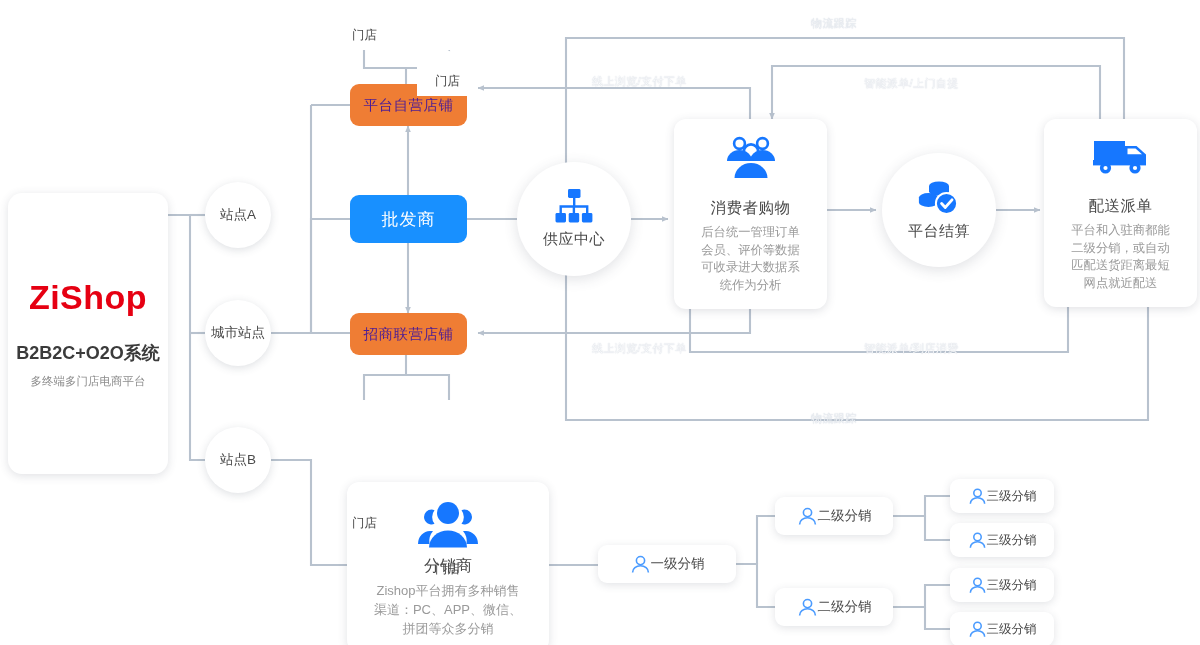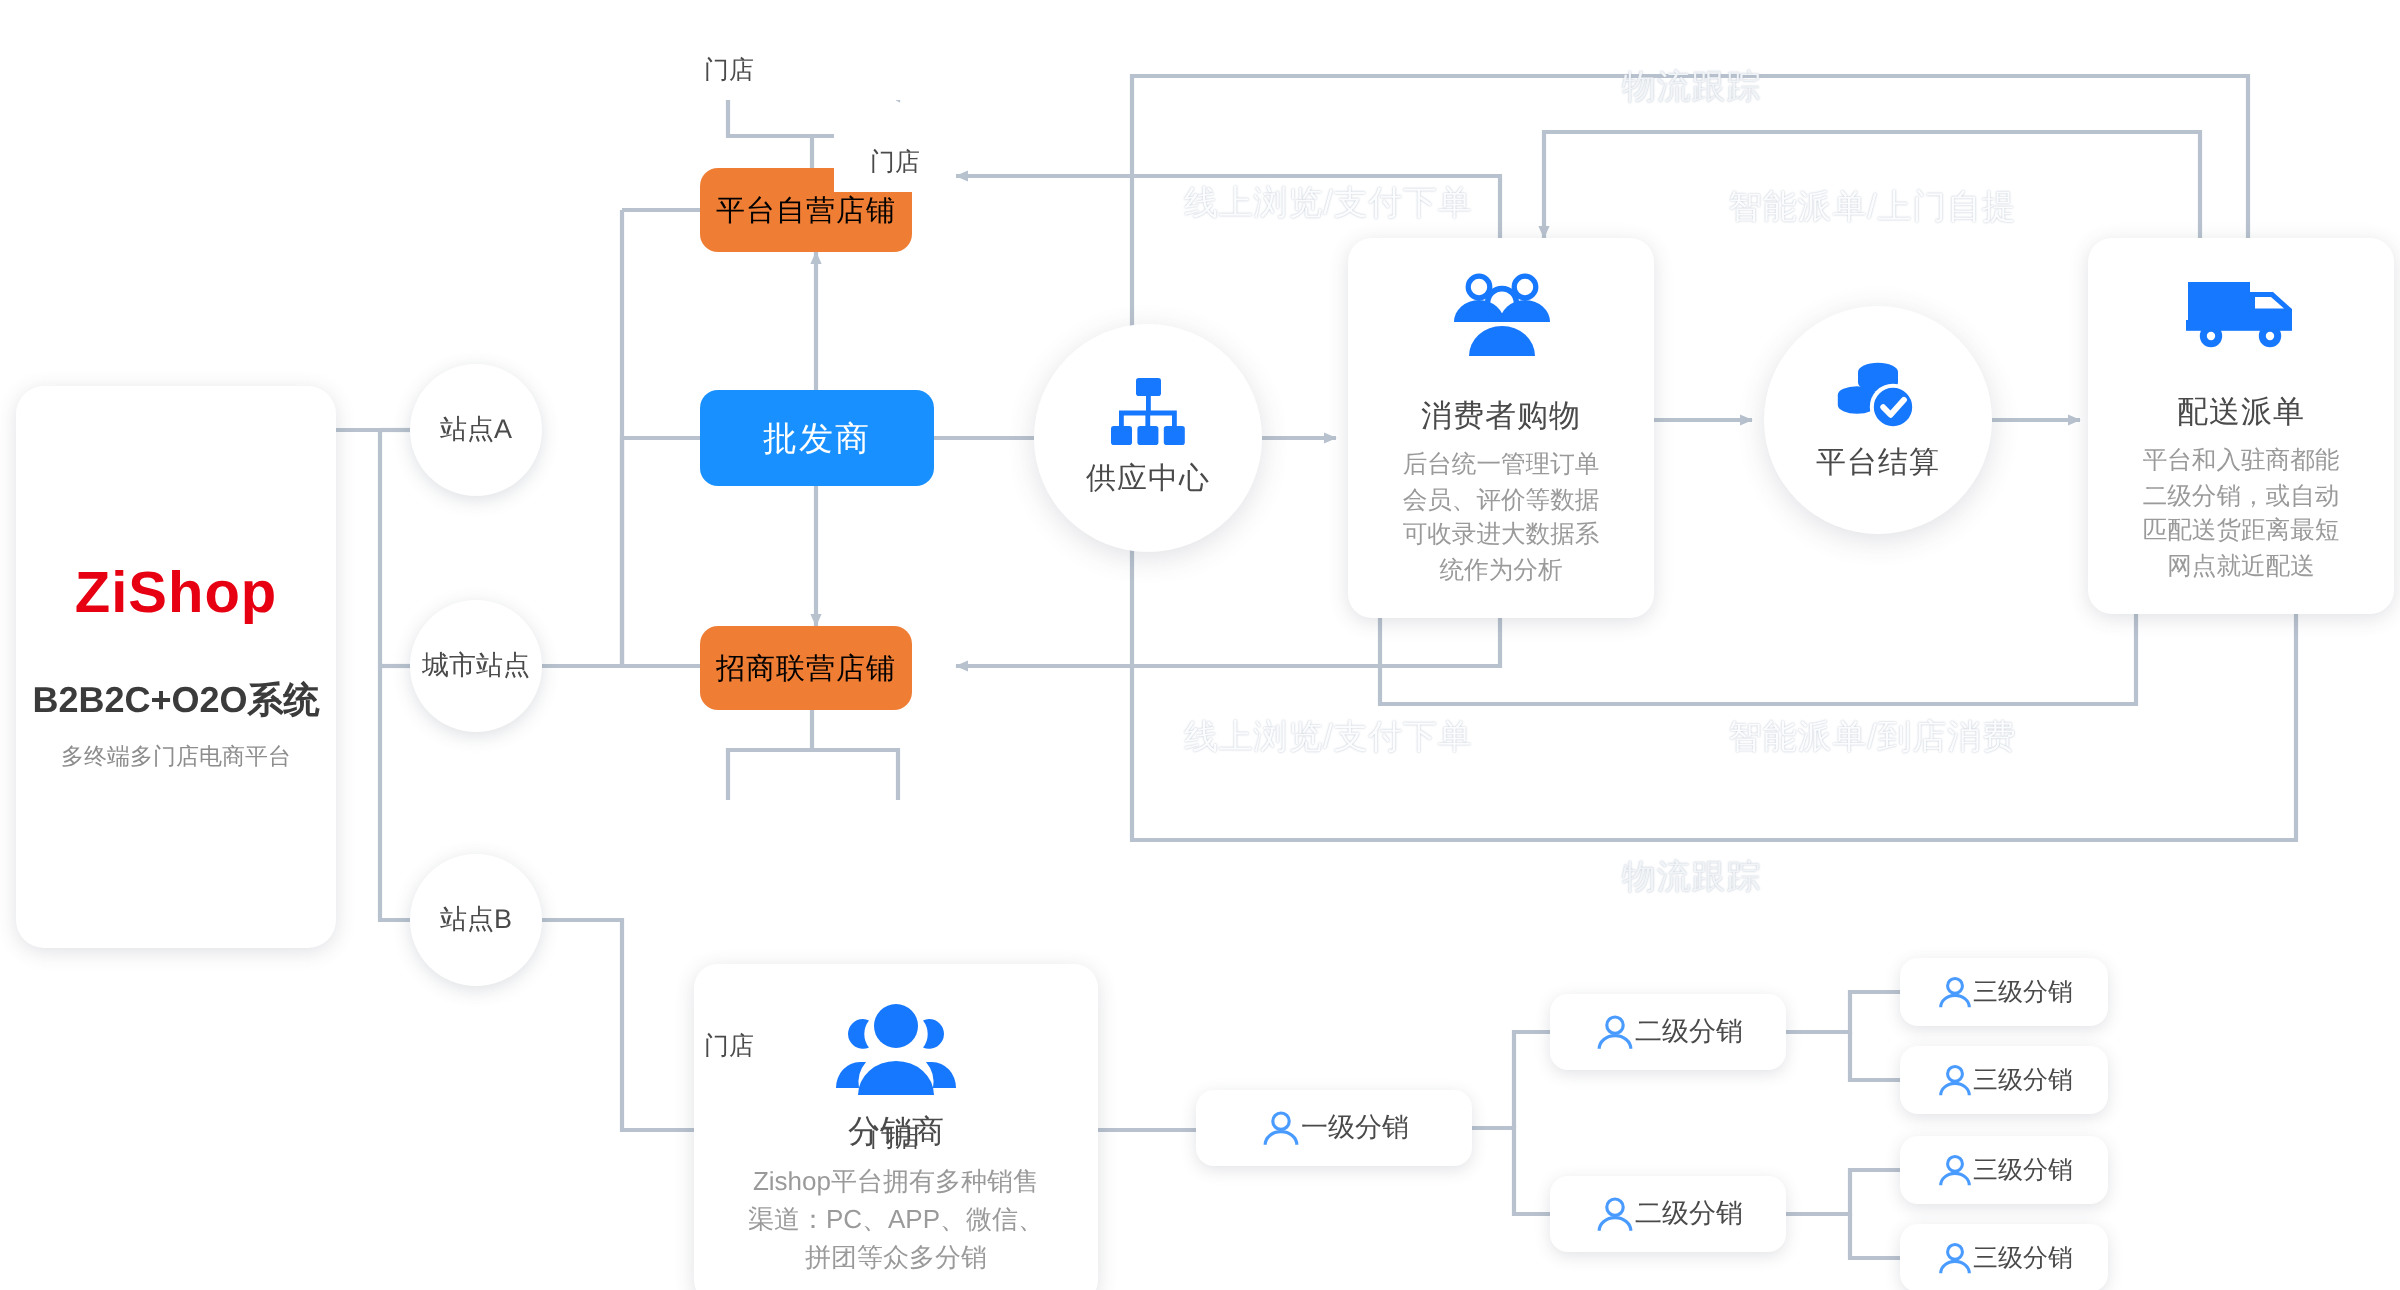--- a/index.html
+++ b/index.html
@@ -22,21 +22,21 @@
     box-shadow:0 2px 10px rgba(60,70,90,.16);
   }
 
   
   .brand{
     left:8px;top:193px;width:160px;height:281px;
     border-radius:14px;
     display:flex;flex-direction:column;align-items:center;justify-content:center;
   }
   .brand-title{
-    color:#e60012;font-size:29px;font-weight:bold;letter-spacing:.5px;
+    color:#e60012;font-size:34px;font-weight:bold;letter-spacing:.5px;
     margin-bottom:24px;
   }
   .brand-sub1{color:#3b3b3b;font-size:18px;font-weight:bold;margin-bottom:9px;}
   .brand-sub2{color:#8d8d8d;font-size:11.5px;}
 
   
   .circle{
     border-radius:50%;
     display:flex;align-items:center;justify-content:center;
     background:#fff;
@@ -51,24 +51,24 @@
   
   .pill-blue{
     left:350px;top:195px;width:117px;height:48px;
     background:#1890ff;border-radius:9px;
     display:flex;align-items:center;justify-content:center;
     color:#fff;font-size:17px;letter-spacing:1px;
   }
 
   
   .pill-orange{
-    width:106px;height:42px;
+    width:117px;height:42px;
     background:#ef7d34;border-radius:9px;
     display:flex;align-items:center;justify-content:center;
-    color:#000000;font-size:14.5px;letter-spacing:.5px;text-align:center;
+    color:#4c1d95;font-size:14.5px;letter-spacing:.5px;text-align:center;
   }
   .shop-self{left:350px;top:84px;}
   .shop-joint{left:350px;top:313px;}
 
   
   .house{
     width:61px;height:46px;position:relative;
     display:flex;align-items:flex-end;justify-content:center;
   }
   .house .roof{
@@ -134,24 +134,23 @@
   .chip-l2b{left:775px;top:588px;width:118px;}
   .chip-l3{left:950px;top:0;width:104px;height:34px;}
   .chip-l3 .ctext{font-size:12.5px;}
   .l3a{top:479px;}
   .l3b{top:523px;}
   .l3c{top:568px;}
   .l3d{top:612px;}
 
   
   .alabel{
-    position:absolute;color:#fbfcfd;font-size:17px;white-space:nowrap;
+    position:absolute;color:#fbfcfd;font-size:11px;white-space:nowrap;
     text-shadow:0 0 1px rgba(170,180,195,.9);
     letter-spacing:.4px;
-    margin-top:16px;
   }
   .alabel.dim{color:#f2f5f8;}
 
   svg{display:block;}
 </style>
 </head>
 <body>
 
 <div id="stage">
 

